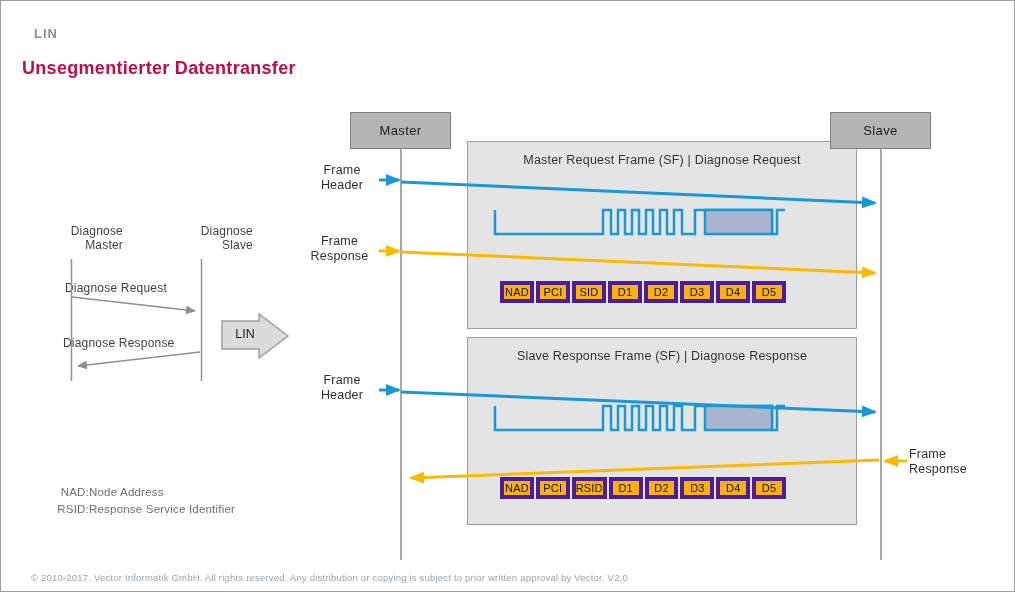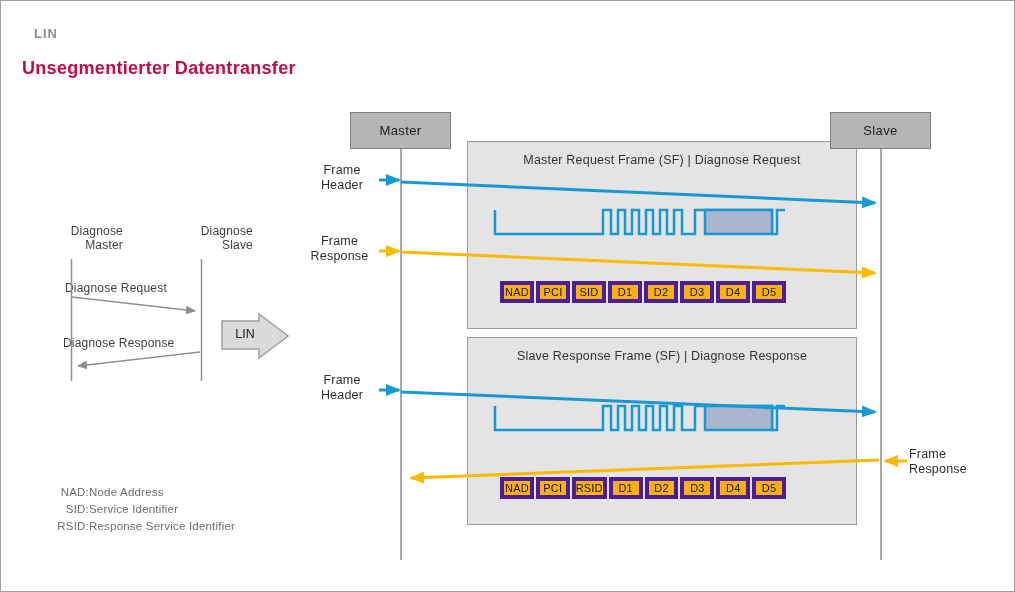--- a/index.html
+++ b/index.html
@@ -123,29 +123,26 @@
   <div class="abs arrlabel c lab-response-1">Frame Response</div>
   <div class="abs arrlabel c lab-header-2">Frame Header</div>
   <div class="abs arrlabel lab-response-2">Frame Response</div>
 
   <div class="abs legend">
     <div class="legend-row">
       <div class="legend-abbr">NAD:</div>
       <div class="legend-text">Node Address</div>
     </div>
     <div class="legend-row">
-      <div class="legend-abbr">SID:</div>
-      <div class="legend-text">Service Identifier</div>
-    </div>
-    <div class="legend-row">
       <div class="legend-abbr">RSID:</div>
       <div class="legend-text">Response Service Identifier</div>
     </div>
   </div>
 
+  <div class="abs footer">© 2010-2017. Vector Informatik GmbH. All rights reserved. Any distribution or copying is subject to prior written approval by Vector. V2.0</div>
 
   <svg class="abs overlay" width="1013" height="590" viewBox="0 0 1013 590">
     <defs>
       <marker id="ah-blue" markerUnits="userSpaceOnUse" markerWidth="16" markerHeight="14" refX="13" refY="6" orient="auto">
         <path d="M0,0 L15,6 L0,12 z" fill="#1898d5"></path>
       </marker>
       <marker id="ah-yellow" markerUnits="userSpaceOnUse" markerWidth="16" markerHeight="14" refX="13" refY="6" orient="auto">
         <path d="M0,0 L15,6 L0,12 z" fill="#fbba00"></path>
       </marker>
       <marker id="ah-gray" markerUnits="userSpaceOnUse" markerWidth="12" markerHeight="10" refX="9" refY="4.5" orient="auto">

